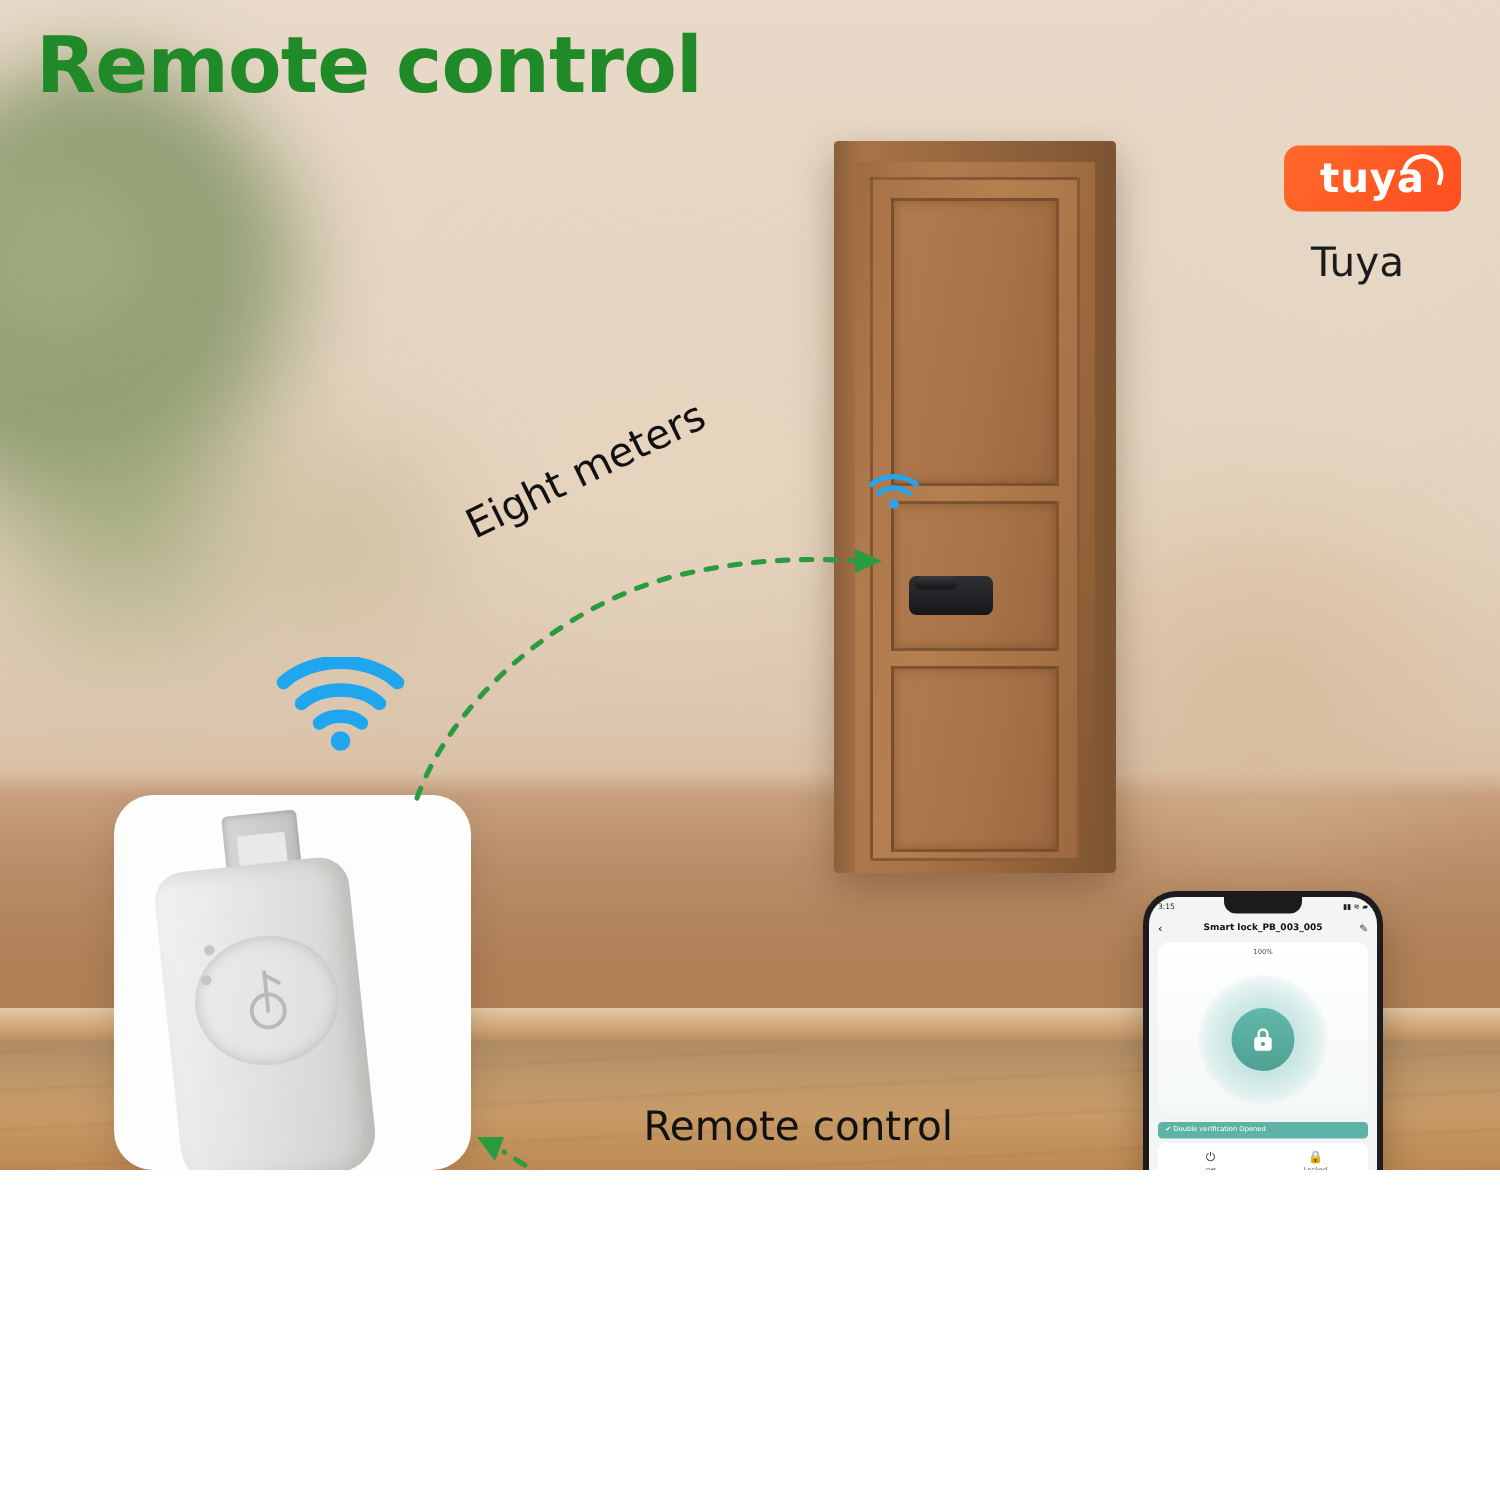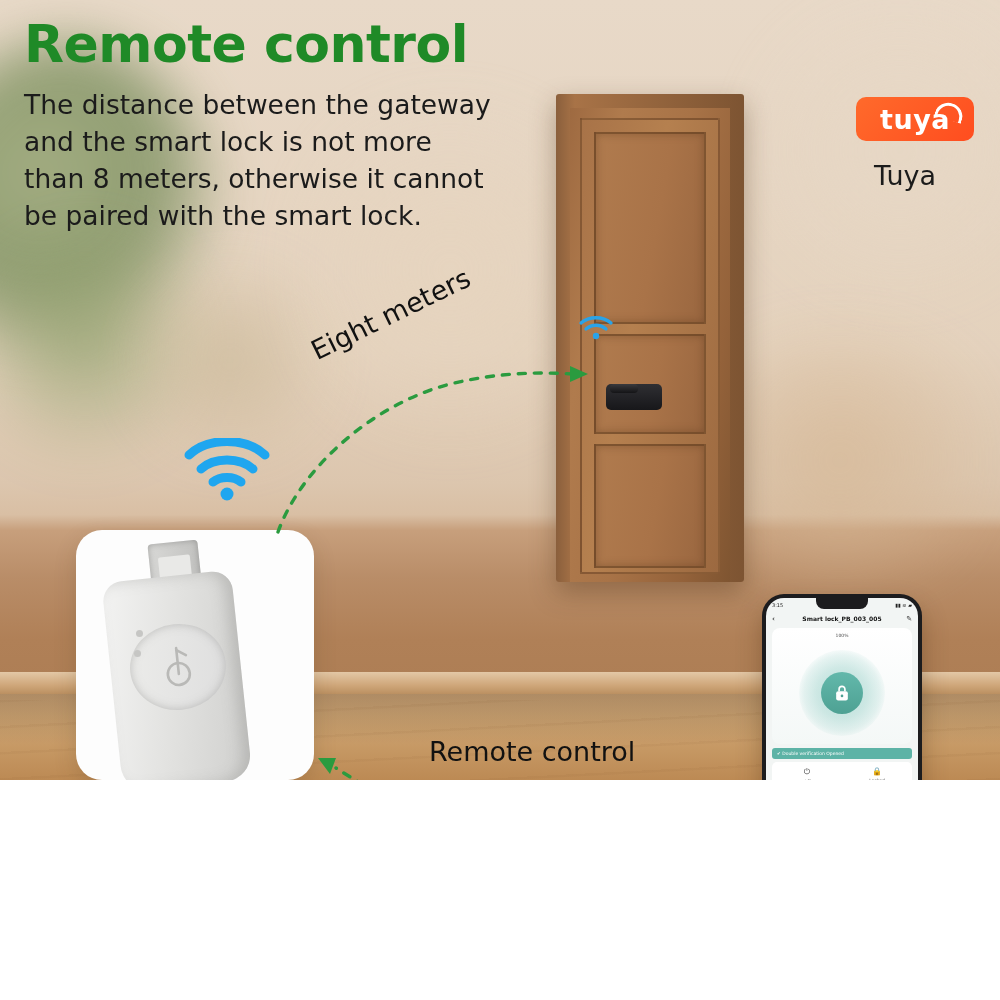--- a/index.html
+++ b/index.html
@@ -487,21 +487,20 @@
   <div class="bg-blob blob-d"></div>
   <div class="bg-blob blob-e"></div>
   <div class="bg-blob blob-f"></div>
 
   <div class="desk"></div>
   <div class="desk-edge"></div>
   <div class="desk-shadow"></div>
   <div class="desk-grain"></div>
 
   <div class="headline">Remote control</div>
-  <div class="paragraph">The distance between the gateway and the smart lock is not more than 8 meters, otherwise it cannot be paired with the smart lock.</div>
 
   <div class="tuya-badge">
     <span>tuya</span>
     <span class="wifi-arc"></span>
   </div>
   <div class="tuya-label">Tuya</div>
 
   <div class="door-frame">
     <div class="door-panel-bg">
       <div class="door-inner">

